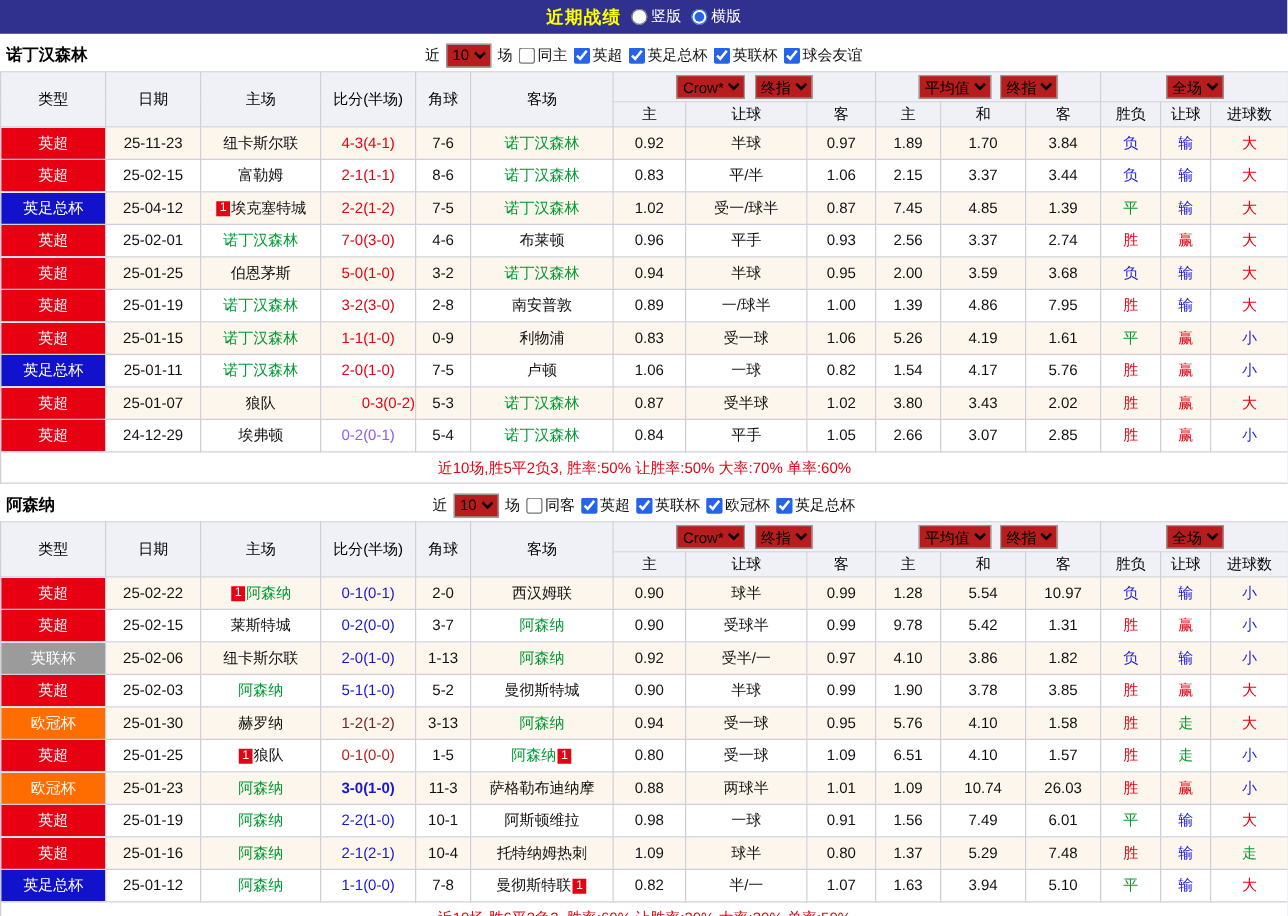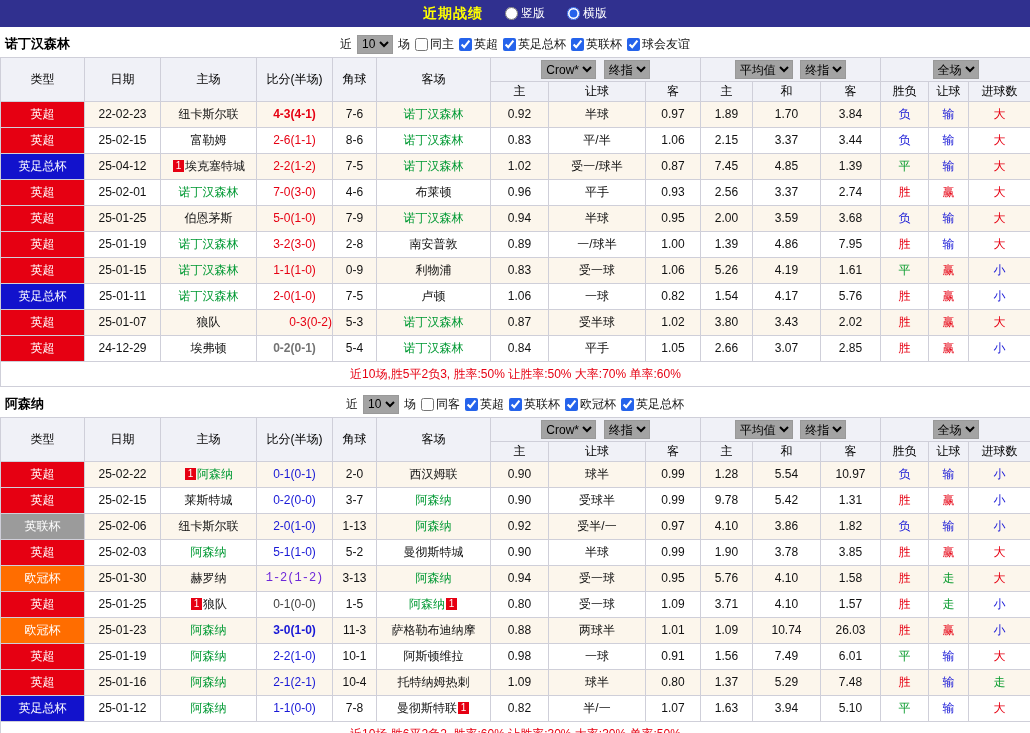--- a/index.html
+++ b/index.html
@@ -5,31 +5,31 @@
   * { box-sizing: border-box; }
   html,body { margin:0; padding:0; }
   body {
     width:1030px; background:#fff; color:#111;
     font-family:"Liberation Sans","DejaVu Sans",sans-serif; font-size:12px;
   }
   input { accent-color:#2563eb; }
   
   .topbar {
     height:27px; background:#30308f; display:flex; align-items:center;
-    justify-content:center; gap:22px;
+    justify-content:center; gap:8px;
   }
   .topbar .title { color:#ffff00; font-weight:bold; font-size:14px; letter-spacing:1px; }
   .topbar label { color:#fff; display:inline-flex; align-items:center; gap:3px; cursor:pointer; }
   .topbar input { margin:0; }
   
   .section { margin-top:4px; }
   .section-head { position:relative; height:26px; display:flex; align-items:center; }
   .team-name { position:absolute; left:5px; font-weight:bold; font-size:13px; color:#000; }
   .filters { margin:0 auto; display:flex; align-items:center; gap:5px; }
-  .filters select, .grid select { font-size:12px; height:19px; background:#a3a3a3; border:1px solid #999; }
+  .filters select, .grid select { font-size:12px; height:19px; background:#b91c1c; border:1px solid #999; }
   .filters label { display:inline-flex; align-items:center; gap:2px; cursor:pointer; }
   .filters input { margin:0; }
   
   table.grid { width:1030px; border-collapse:collapse; table-layout:fixed; border:1px solid #b9b9c9; }
   .grid th, .grid td {
     border:1px solid #cfcfd9; text-align:center; padding:0;
     overflow:hidden; white-space:nowrap;
   }
   .grid thead th { background:#f0f1f7; font-weight:normal; color:#000; }
   .grid tr.h1 th { height:24px; }
@@ -136,40 +136,40 @@
         <th>和</th>
         <th>客</th>
         <th>胜负</th>
         <th>让球</th>
         <th>进球数</th>
       </tr>
     </thead>
     <tbody id="rows-0">
         <tr>
           <td class="cell-type" style="background: rgb(230, 0, 18);">英超</td>
-          <td>22-02-23</td>
+          <td>25-11-23</td>
           <td><span>纽卡斯尔联</span></td>
-          <td style="color: rgb(230, 0, 18); font-weight: bold;">4-3(4-1)</td>
+          <td style="color: rgb(230, 0, 18);">4-3(4-1)</td>
           <td>7-6</td>
           <td><span class="t-green">诺丁汉森林</span></td>
           <td>0.92</td>
           <td>半球</td>
           <td>0.97</td>
           <td>1.89</td>
           <td>1.70</td>
           <td>3.84</td>
           <td style="color: rgb(23, 23, 214);">负</td>
           <td style="color: rgb(23, 23, 214);">输</td>
           <td style="color: rgb(230, 0, 18);">大</td>
         </tr>
         <tr>
           <td class="cell-type" style="background: rgb(230, 0, 18);">英超</td>
           <td>25-02-15</td>
           <td><span>富勒姆</span></td>
-          <td style="color: rgb(230, 0, 18);">2-6(1-1)</td>
+          <td style="color: rgb(230, 0, 18);">2-1(1-1)</td>
           <td>8-6</td>
           <td><span class="t-green">诺丁汉森林</span></td>
           <td>0.83</td>
           <td>平/半</td>
           <td>1.06</td>
           <td>2.15</td>
           <td>3.37</td>
           <td>3.44</td>
           <td style="color: rgb(23, 23, 214);">负</td>
           <td style="color: rgb(23, 23, 214);">输</td>
@@ -207,21 +207,21 @@
           <td>2.74</td>
           <td style="color: rgb(230, 0, 18);">胜</td>
           <td style="color: rgb(230, 0, 18);">赢</td>
           <td style="color: rgb(230, 0, 18);">大</td>
         </tr>
         <tr>
           <td class="cell-type" style="background: rgb(230, 0, 18);">英超</td>
           <td>25-01-25</td>
           <td><span>伯恩茅斯</span></td>
           <td style="color: rgb(230, 0, 18);">5-0(1-0)</td>
-          <td>7-9</td>
+          <td>3-2</td>
           <td><span class="t-green">诺丁汉森林</span></td>
           <td>0.94</td>
           <td>半球</td>
           <td>0.95</td>
           <td>2.00</td>
           <td>3.59</td>
           <td>3.68</td>
           <td style="color: rgb(23, 23, 214);">负</td>
           <td style="color: rgb(23, 23, 214);">输</td>
           <td style="color: rgb(230, 0, 18);">大</td>
@@ -291,21 +291,21 @@
           <td>3.43</td>
           <td>2.02</td>
           <td style="color: rgb(230, 0, 18);">胜</td>
           <td style="color: rgb(230, 0, 18);">赢</td>
           <td style="color: rgb(230, 0, 18);">大</td>
         </tr>
         <tr>
           <td class="cell-type" style="background: rgb(230, 0, 18);">英超</td>
           <td>24-12-29</td>
           <td><span>埃弗顿</span></td>
-          <td style="color: #737373; font-weight: bold;">0-2(0-1)</td>
+          <td style="color: #8b5cf6;">0-2(0-1)</td>
           <td>5-4</td>
           <td><span class="t-green">诺丁汉森林</span></td>
           <td>0.84</td>
           <td>平手</td>
           <td>1.05</td>
           <td>2.66</td>
           <td>3.07</td>
           <td>2.85</td>
           <td style="color: rgb(230, 0, 18);">胜</td>
           <td style="color: rgb(230, 0, 18);">赢</td>
@@ -465,44 +465,44 @@
           <td>3.78</td>
           <td>3.85</td>
           <td style="color: rgb(230, 0, 18);">胜</td>
           <td style="color: rgb(230, 0, 18);">赢</td>
           <td style="color: rgb(230, 0, 18);">大</td>
         </tr>
         <tr>
           <td class="cell-type" style="background: rgb(255, 109, 0);">欧冠杯</td>
           <td>25-01-30</td>
           <td><span>赫罗纳</span></td>
-          <td style="color: #6d28d9; font-family: Liberation Mono, monospace;">1-2(1-2)</td>
+          <td style="color: #7f1d1d;">1-2(1-2)</td>
           <td>3-13</td>
           <td><span class="t-green">阿森纳</span></td>
           <td>0.94</td>
           <td>受一球</td>
           <td>0.95</td>
           <td>5.76</td>
           <td>4.10</td>
           <td>1.58</td>
           <td style="color: rgb(230, 0, 18);">胜</td>
           <td style="color: rgb(8, 155, 45);">走</td>
           <td style="color: rgb(230, 0, 18);">大</td>
         </tr>
         <tr>
           <td class="cell-type" style="background: rgb(230, 0, 18);">英超</td>
           <td>25-01-25</td>
           <td><span class="badge">1</span><span>狼队</span></td>
-          <td style="color: #404040; margin-top: 11px;">0-1(0-0)</td>
+          <td style="color: #b91c1c; margin-top: 11px;">0-1(0-0)</td>
           <td>1-5</td>
           <td><span class="t-green">阿森纳</span><span class="badge">1</span></td>
           <td>0.80</td>
           <td>受一球</td>
           <td>1.09</td>
-          <td>3.71</td>
+          <td>6.51</td>
           <td>4.10</td>
           <td>1.57</td>
           <td style="color: rgb(230, 0, 18);">胜</td>
           <td style="color: rgb(8, 155, 45);">走</td>
           <td style="color: rgb(23, 23, 214);">小</td>
         </tr>
         <tr>
           <td class="cell-type" style="background: rgb(255, 109, 0);">欧冠杯</td>
           <td>25-01-23</td>
           <td><span class="t-green">阿森纳</span></td>

